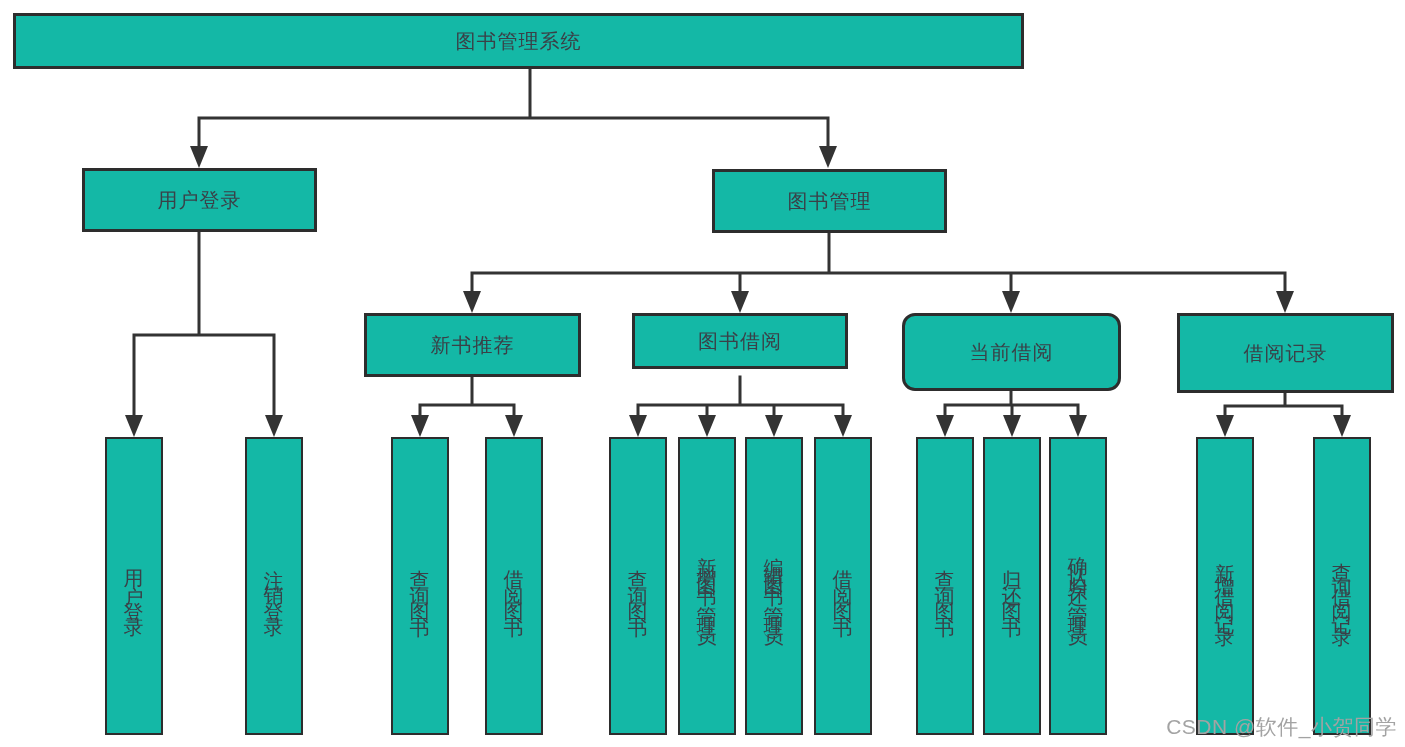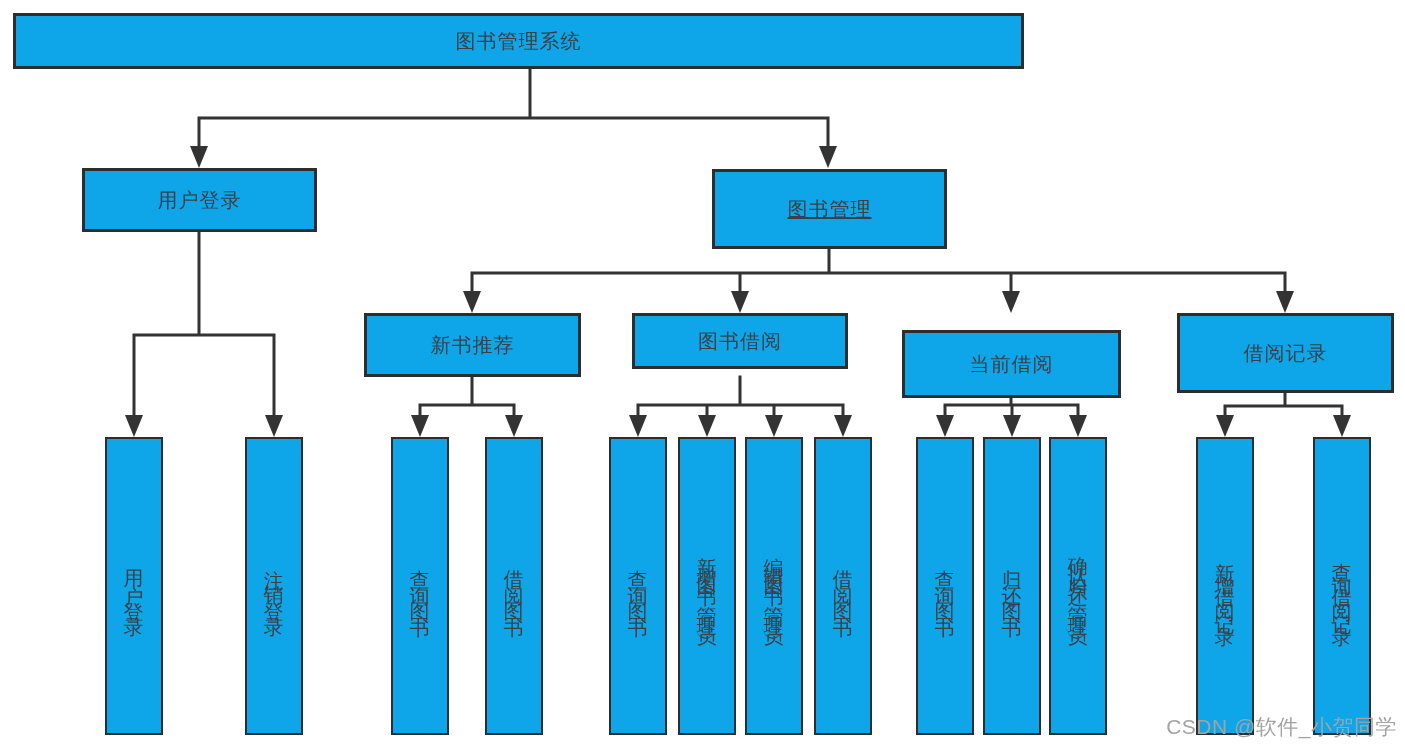--- a/index.html
+++ b/index.html
@@ -7,21 +7,21 @@
     position:relative;
     width:1405px;height:747px;
     background:#ffffff;
     font-family:"Liberation Sans","DejaVu Sans",sans-serif;
     overflow:hidden;
   }
   #connectors{position:absolute;left:0;top:0;width:1405px;height:747px;z-index:1;}
   .box{
     position:absolute;
     box-sizing:border-box;
-    background:#0ea5e9;
+    background:#14b8a6;
     border:3px solid #2d2d2d;
     color:#3a4047;
     display:flex;
     align-items:center;
     justify-content:center;
     font-size:20px;
     letter-spacing:1px;
     z-index:2;
   }
   .leaf{
@@ -98,25 +98,25 @@
     <g stroke="#333333" stroke-width="3" stroke-linecap="square" fill="#333333">
       <path fill="none" d="M1285 377 V406 M1225 406 H1342 M1225 406 V420 M1342 406 V420"></path>
       <polygon stroke="none" points="1225,437 1216,415 1234,415"></polygon>
       <polygon stroke="none" points="1342,437 1333,415 1351,415"></polygon>
     </g>
   </svg>
 
   <div class="box" style="left:13px;top:13px;width:1011px;height:56px;">图书管理系统</div>
 
   <div class="box" style="left:82px;top:168px;width:235px;height:64px;">用户登录</div>
-  <div class="box" style="left:712px;top:169px;width:235px;height:80px;text-decoration:underline;">图书管理</div>
+  <div class="box" style="left:712px;top:169px;width:235px;height:64px;">图书管理</div>
 
   <div class="box" style="left:364px;top:313px;width:217px;height:64px;">新书推荐</div>
   <div class="box" style="left:632px;top:313px;width:216px;height:56px;">图书借阅</div>
-  <div class="box" style="left:902px;top:330px;width:219px;height:68px;">当前借阅</div>
+  <div class="box" style="left:902px;top:313px;width:219px;height:78px;border-radius:13px;">当前借阅</div>
   <div class="box" style="left:1177px;top:313px;width:217px;height:80px;">借阅记录</div>
 
   <div class="box leaf" style="left:105px;top:437px;width:58px;height:298px;">
     <span class="vtext">用户登录</span>
   </div>
   <div class="box leaf" style="left:245px;top:437px;width:58px;height:298px;">
     <span class="vtext">注销登录</span>
   </div>
   <div class="box leaf" style="left:391px;top:437px;width:58px;height:298px;">
     <span class="vtext">查询图书</span>

